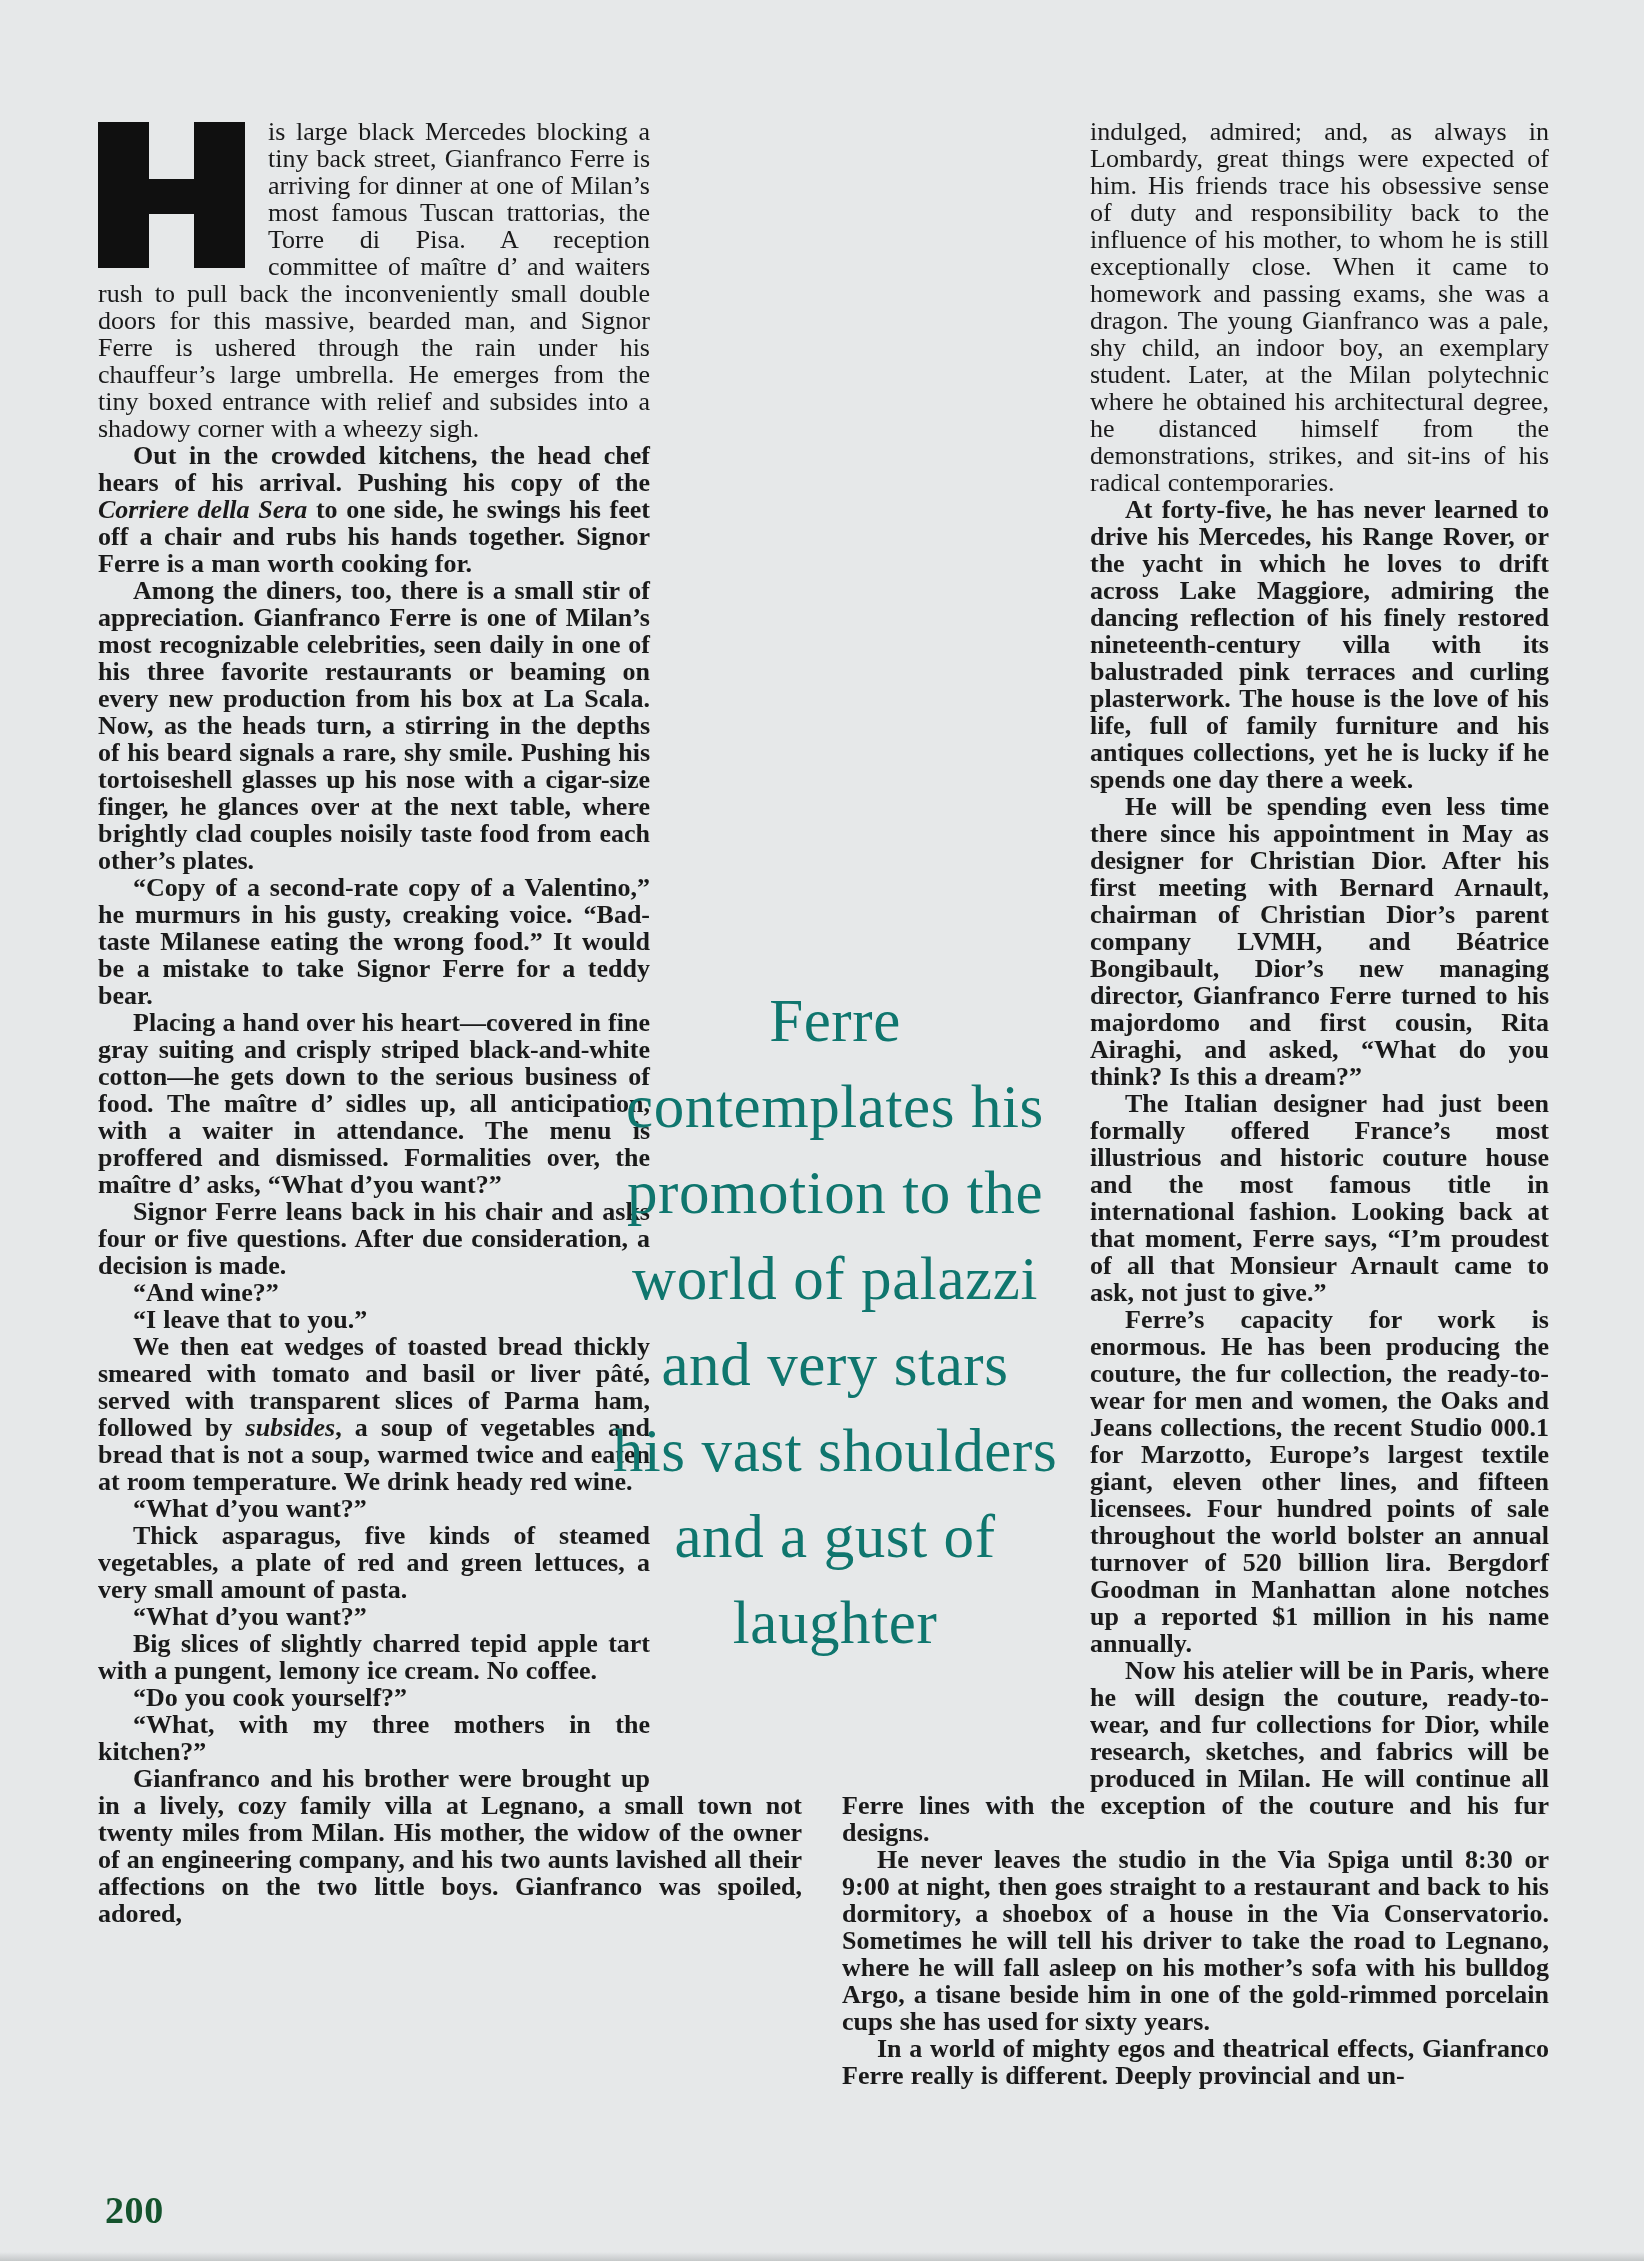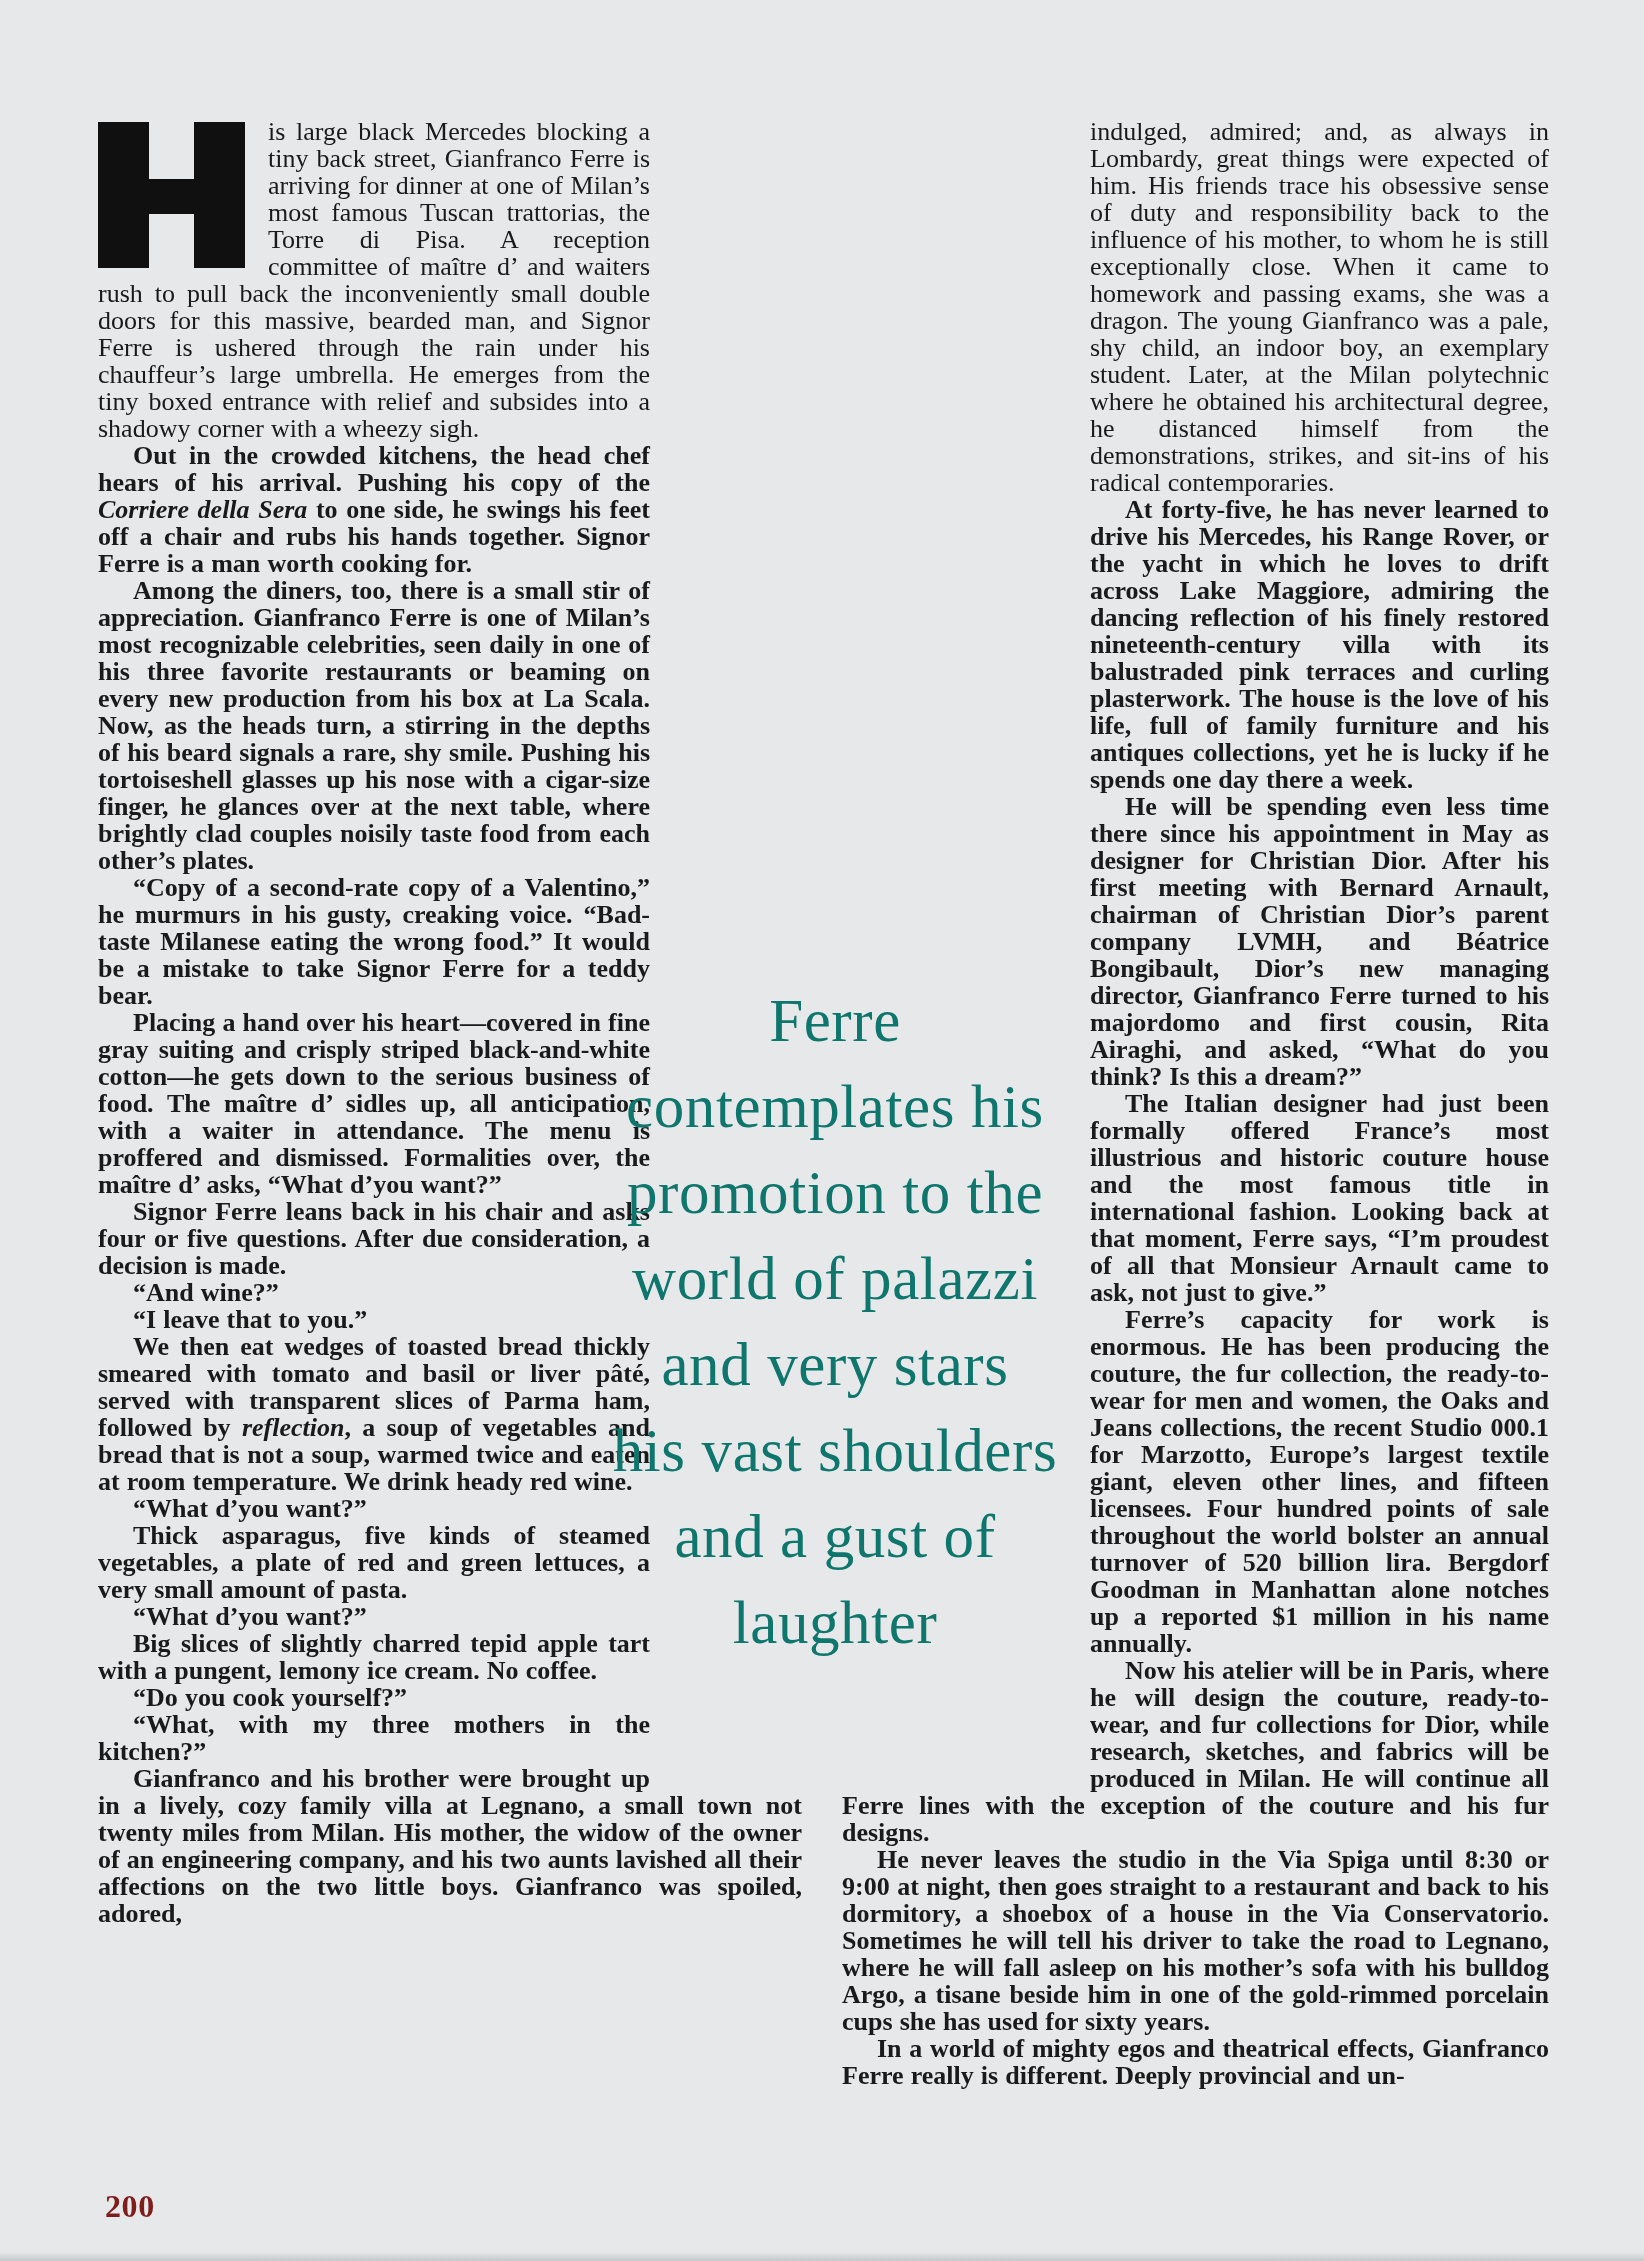--- a/index.html
+++ b/index.html
@@ -52,22 +52,22 @@
     text-align:center;
     font-size:61px; line-height:86px;
     letter-spacing:0.6px;
     color:#0f766e;
     font-weight:400;
   }
   .pq-line { white-space:nowrap; }
 
   .pageno {
     position:absolute; left:105px; top:2188px;
-    font-size:32px; font-weight:700; letter-spacing:0.6px;
-    color:#7f1d1d;
+    font-size:38px; font-weight:700; letter-spacing:0.6px;
+    color:#14532d;
   }
   i { font-style:italic; }
 </style>
 </head>
 <body>
 
 <div class="page">
 
   <div class="col col-left">
     <div class="dropcap">
@@ -79,21 +79,21 @@
     <div class="carve carve-left"></div>
     <div class="paras">
         <p>is large black Mercedes blocking a tiny back street, Gianfranco Ferre is arriving for dinner at one of Milan’s most famous Tuscan trattorias, the Torre di Pisa. A reception committee of maître d’ and waiters rush to pull back the inconveniently small double doors for this massive, bearded man, and Signor Ferre is ushered through the rain under his chauffeur’s large umbrella. He emerges from the tiny boxed entrance with relief and subsides into a shadowy corner with a wheezy sigh.</p>
         <p class="indent">Out in the crowded kitchens, the head chef hears of his arrival. Pushing his copy of the <i>Corriere della Sera</i> to one side, he swings his feet off a chair and rubs his hands together. Signor Ferre is a man worth cooking for.</p>
         <p class="indent">Among the diners, too, there is a small stir of appreciation. Gianfranco Ferre is one of Milan’s most recognizable celebrities, seen daily in one of his three favorite restaurants or beaming on every new production from his box at La Scala. Now, as the heads turn, a stirring in the depths of his beard signals a rare, shy smile. Pushing his tortoiseshell glasses up his nose with a cigar-size finger, he glances over at the next table, where brightly clad couples noisily taste food from each other’s plates.</p>
         <p class="indent">“Copy of a second-rate copy of a Valentino,” he murmurs in his gusty, creaking voice. “Bad-taste Milanese eating the wrong food.” It would be a mistake to take Signor Ferre for a teddy bear.</p>
         <p class="indent">Placing a hand over his heart—covered in fine gray suiting and crisply striped black-and-white cotton—he gets down to the serious business of food. The maître d’ sidles up, all anticipation, with a waiter in attendance. The menu is proffered and dismissed. Formalities over, the maître d’ asks, “What d’you want?”</p>
         <p class="indent">Signor Ferre leans back in his chair and asks four or five questions. After due consideration, a decision is made.</p>
         <p class="indent">“And wine?”</p>
         <p class="indent">“I leave that to you.”</p>
-        <p class="indent">We then eat wedges of toasted bread thickly smeared with tomato and basil or liver pâté, served with transparent slices of Parma ham, followed by <i>reflection</i>, a soup of vegetables and bread that is not a soup, warmed twice and eaten at room temperature. We drink heady red wine.</p>
+        <p class="indent">We then eat wedges of toasted bread thickly smeared with tomato and basil or liver pâté, served with transparent slices of Parma ham, followed by <i>subsides</i>, a soup of vegetables and bread that is not a soup, warmed twice and eaten at room temperature. We drink heady red wine.</p>
         <p class="indent">“What d’you want?”</p>
         <p class="indent">Thick asparagus, five kinds of steamed vegetables, a plate of red and green lettuces, a very small amount of pasta.</p>
         <p class="indent">“What d’you want?”</p>
         <p class="indent">Big slices of slightly charred tepid apple tart with a pungent, lemony ice cream. No coffee.</p>
         <p class="indent">“Do you cook yourself?”</p>
         <p class="indent">“What, with my three mothers in the kitchen?”</p>
         <p class="indent">Gianfranco and his brother were brought up in a lively, cozy family villa at Legnano, a small town not twenty miles from Milan. His mother, the widow of the owner of an engineering company, and his two aunts lavished all their affections on the two little boys. Gianfranco was spoiled, adored,</p>
       </div>
   </div>
 

